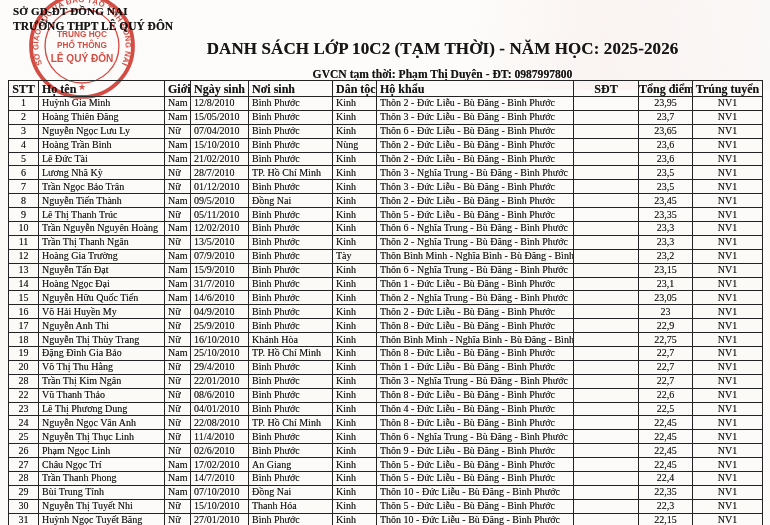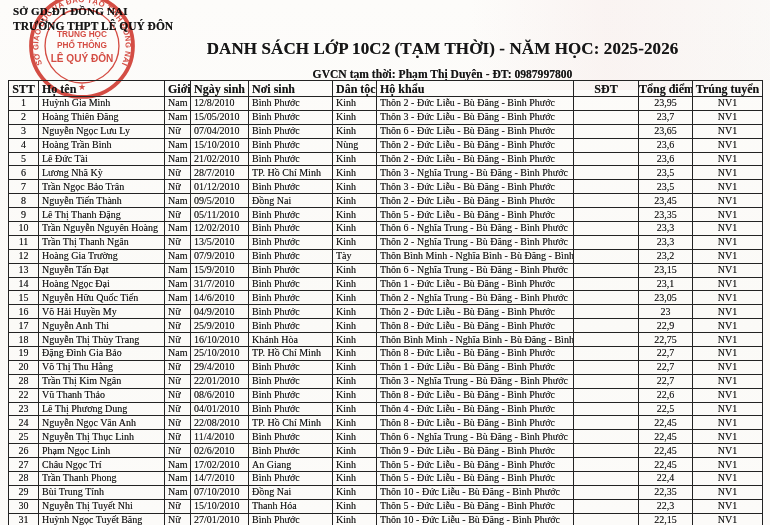--- a/index.html
+++ b/index.html
@@ -185,21 +185,21 @@
           <td class="c-dob">09/5/2010</td>
           <td class="c-birthplace">Đồng Nai</td>
           <td class="c-ethnicity">Kinh</td>
           <td class="c-address">Thôn 2 - Đức Liễu - Bù Đăng - Bình Phước</td>
           <td class="c-phone"></td>
           <td class="c-score">23,45</td>
           <td class="c-admission">NV1</td>
         </tr>
         <tr>
           <td class="c-stt">9</td>
-          <td class="c-name">Lê Thị Thanh Đặng</td>
+          <td class="c-name">Lê Thị Thanh Trúc</td>
           <td class="c-gender">Nữ</td>
           <td class="c-dob">05/11/2010</td>
           <td class="c-birthplace">Bình Phước</td>
           <td class="c-ethnicity">Kinh</td>
           <td class="c-address">Thôn 5 - Đức Liễu - Bù Đăng - Bình Phước</td>
           <td class="c-phone"></td>
           <td class="c-score">23,35</td>
           <td class="c-admission">NV1</td>
         </tr>
         <tr>

